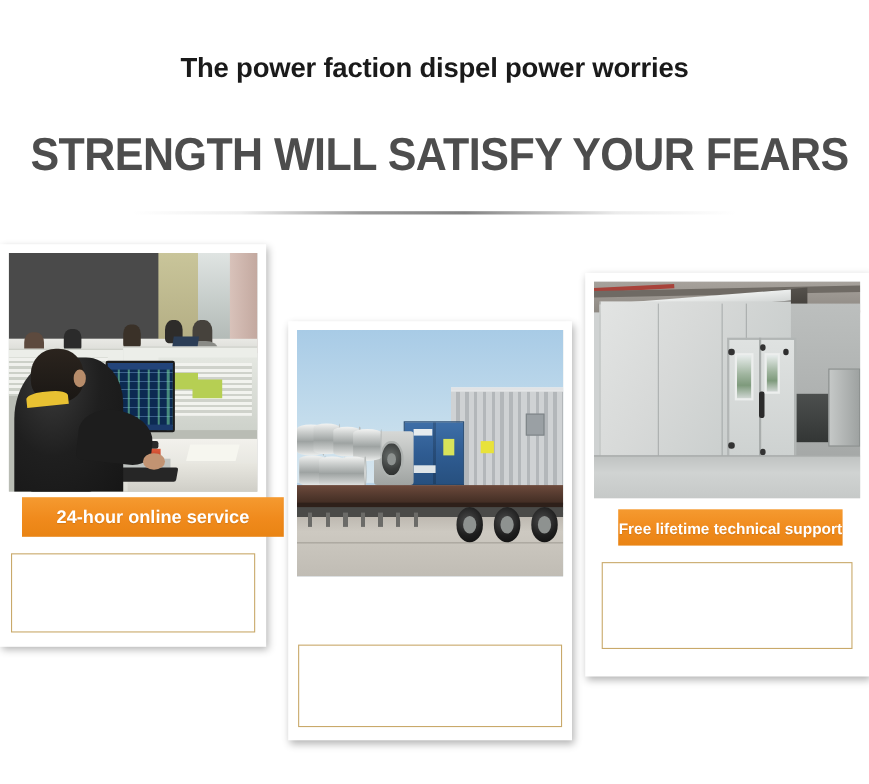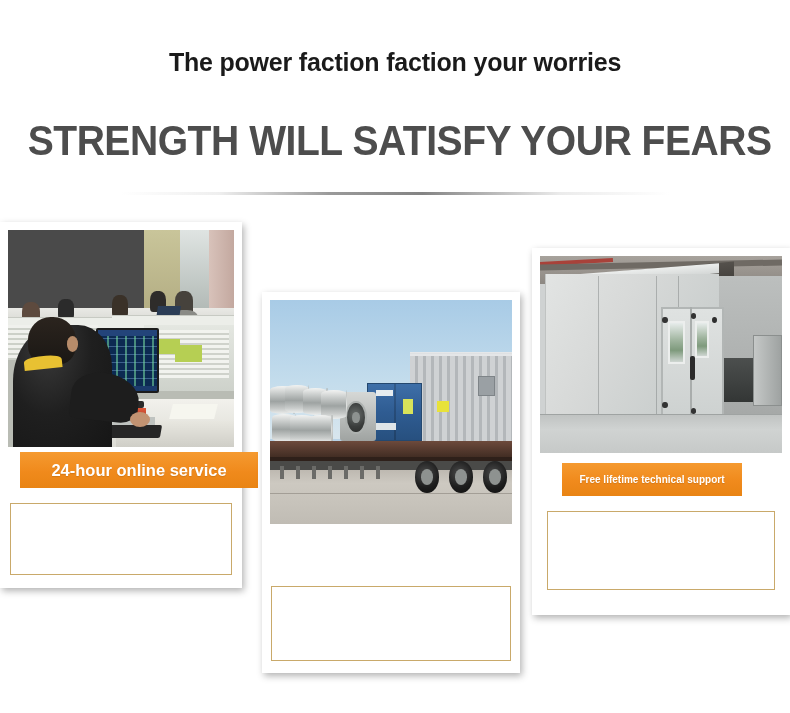--- a/index.html
+++ b/index.html
@@ -271,21 +271,21 @@
     background: linear-gradient(to bottom,#4c4f4e,#333635); }
   .p3 .floor { position:absolute; left:0; top:80%; width:100%; height:20%;
     background: linear-gradient(to bottom,#bfc2c1 0%,#d0d3d2 40%,#c6c9c8 100%); }
   .p3 .floorline { position:absolute; left:0; top:80%; width:100%; height:1px; background:#9fa3a2; }
 </style>
 </head>
 <body>
 
 <div id="root">
 
-  <div class="subtitle">The power faction faction your worries</div>
+  <div class="subtitle">The power faction dispel power worries</div>
 
   <div class="main-title">STRENGTH WILL SATISFY YOUR FEARS</div>
 
   <div class="divider"></div>
 
   <div class="card" id="card-1">
     <div class="photo">
       <div class="p1">
         <div class="wall-dark"></div>
         <div class="wall-beige"></div>
@@ -419,16 +419,16 @@
         <div class="hinge h1"></div>
         <div class="hinge h2"></div>
         <div class="hinge h3"></div>
         <div class="hinge h4"></div>
         <div class="latch"></div>
         <div class="floor"></div>
         <div class="floorline"></div>
       </div>
     </div>
   </div>
-  <div class="badge" id="badge-3" style="left:562px;top:463px;width:180px;height:33px;font-size:10px;">Free lifetime technical support</div>
+  <div class="badge" id="badge-3" style="left:562px;top:463px;width:204px;height:33px;font-size:14px;">Free lifetime technical support</div>
   <div class="noteblock" style="left:547px;top:511px;width:228px;height:79px;"></div>
 
 </div>
 
 </body></html>

